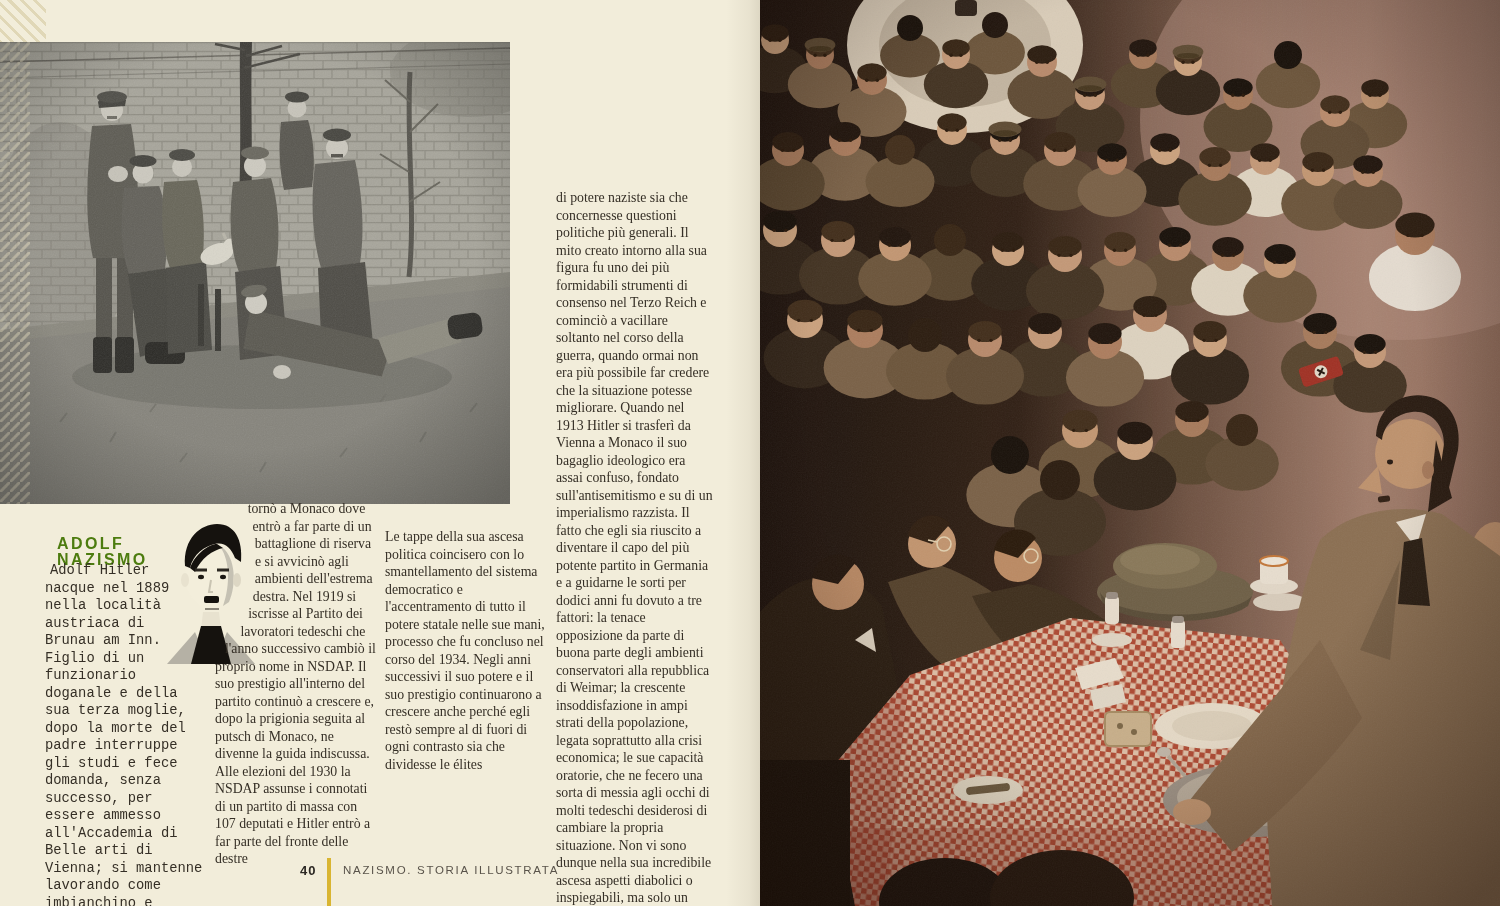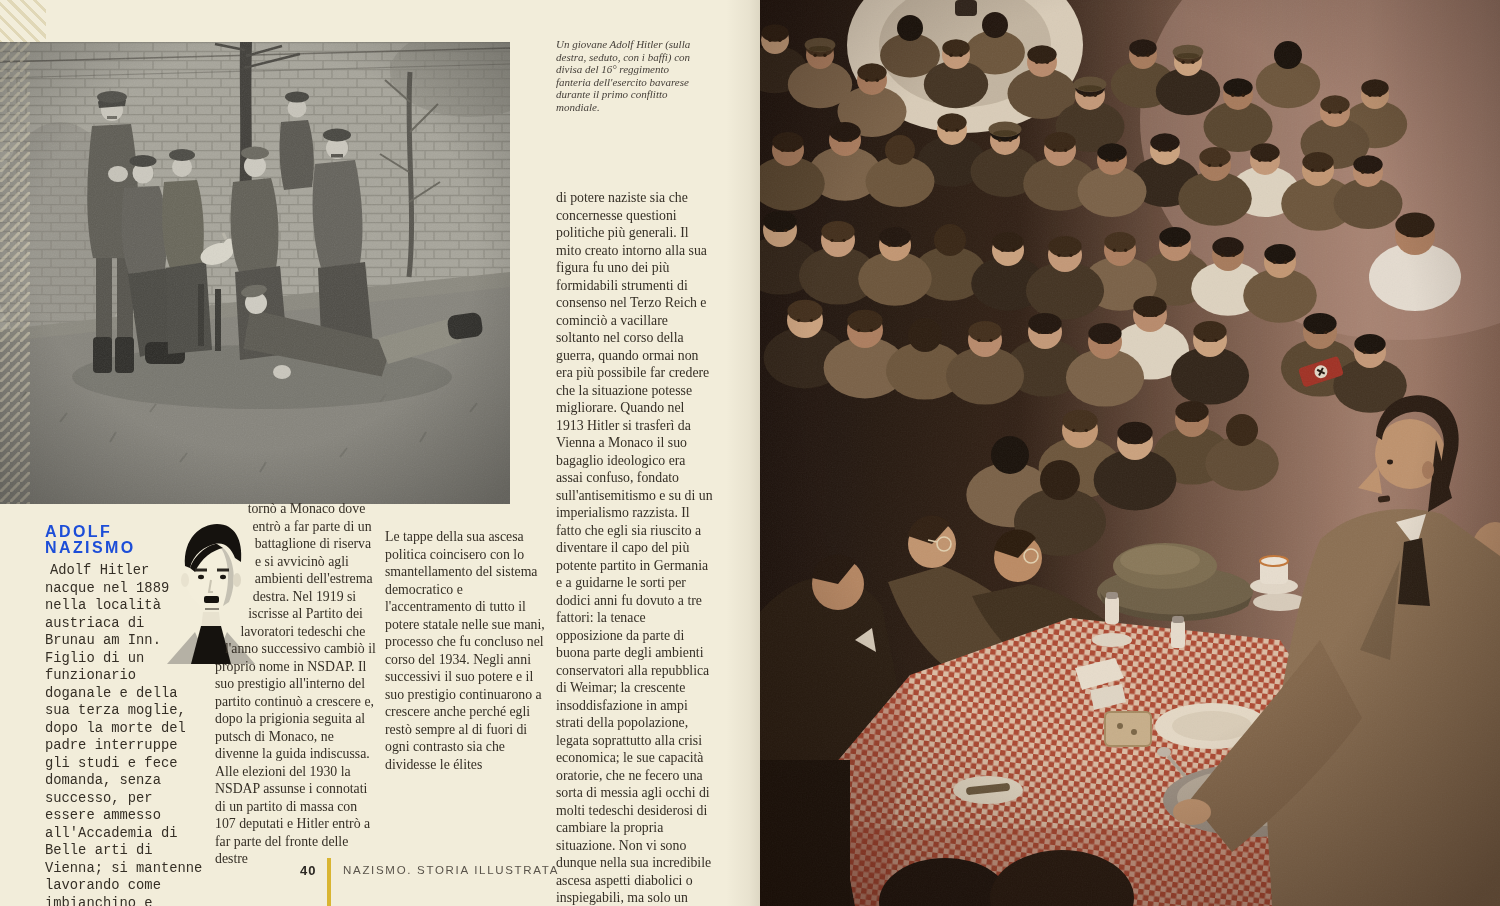--- a/index.html
+++ b/index.html
@@ -3,23 +3,23 @@
 <meta charset="utf-8">
 <style>
   html,body{margin:0;padding:0;}
   .spread{position:relative;width:1500px;height:906px;background:#f2edda;overflow:hidden;
           font-family:"Liberation Serif", serif;color:#352f26;}
   .corner-stripes{position:absolute;left:0;top:0;width:46px;height:44px;
           background:repeating-linear-gradient(45deg,#dcd2ae 0 3px, rgba(0,0,0,0) 3px 9px);opacity:.8;}
   .photo-left{position:absolute;left:0;top:42px;width:510px;height:462px;margin:0;}
   .photo-left svg,.photo-right svg{display:block;}
   .portrait{position:absolute;left:165px;top:514px;width:92px;height:150px;}
-  .heading{position:absolute;left:45px;top:524px;margin:0;
+  .heading{position:absolute;left:45px;top:524px;margin:12px;
            font-family:"Liberation Sans",sans-serif;font-weight:bold;font-size:16px;
-           line-height:16px;letter-spacing:2.4px;color:#1d4ed8;}
+           line-height:16px;letter-spacing:2.4px;color:#4d7c0f;}
   .col{position:absolute;font-size:13.8px;line-height:17.5px;}
   .col p{margin:0;hyphens:auto;}
   .col1{left:45px;top:562px;width:163px;}
   .col1 .cut{float:right;width:30px;height:100px;}
   .col1 p{text-indent:5px;font-family:Liberation Mono, monospace;}
   .col2{left:215px;top:500px;width:162px;}
   .col2 .cut{float:left;width:44px;height:148px;shape-outside:ellipse(48px 84px at -8px 42%);}
   .col3{left:385px;top:528px;width:160px;}
   .col4{left:556px;top:189px;width:157px;}
   .caption{position:absolute;left:556px;top:38px;width:150px;font-style:italic;
@@ -139,21 +139,20 @@
         <ellipse cx="282" cy="330" rx="9" ry="7" fill="#c9c6bc"></ellipse>
       </g>
       <path d="M20 360 l6 -10 M60 380 l7 -9 M110 400 l6 -10 M180 420 l7 -9 M260 430 l6 -10 M340 415 l7 -9 M420 400 l6 -10 M470 370 l7 -9 M150 370 l6 -8 M380 360 l6 -8" stroke="#6f6e66" stroke-width="2" opacity=".7"></path>
       <rect x="0" y="0" width="30" height="462" fill="url(#stripeL)" opacity=".5"></rect>
       <rect width="510" height="462" filter="url(#noiseBW)" opacity=".12"></rect>
       <rect width="510" height="462" fill="url(#vigL)"></rect>
     </svg>
   </figure>
 
   <div class="caption">
-    <p>Un giovane Adolf Hitler (sulla destra, seduto, con i baffi) con divisa del 16° reggimento fanteria dell'esercito bavarese durante il primo conflitto mondiale.</p>
   </div>
 
   <h2 class="heading"><span>ADOLF</span><br><span>NAZISMO</span></h2>
 
   <div class="portrait" role="img" aria-label="Ritratto illustrato di Adolf Hitler">
     <svg viewBox="0 0 92 150" width="92" height="150">
       <path d="M30 118 L2 150 L44 150 Z" fill="#b5b1a5"></path>
       <path d="M62 118 L90 150 L48 150 Z" fill="#b5b1a5"></path>
       <path d="M38 98 L54 98 L56 116 L36 116 Z" fill="#e8e2cf"></path>
       <path d="M36 112 L56 112 L66 150 L26 150 Z" fill="#15120e"></path>

